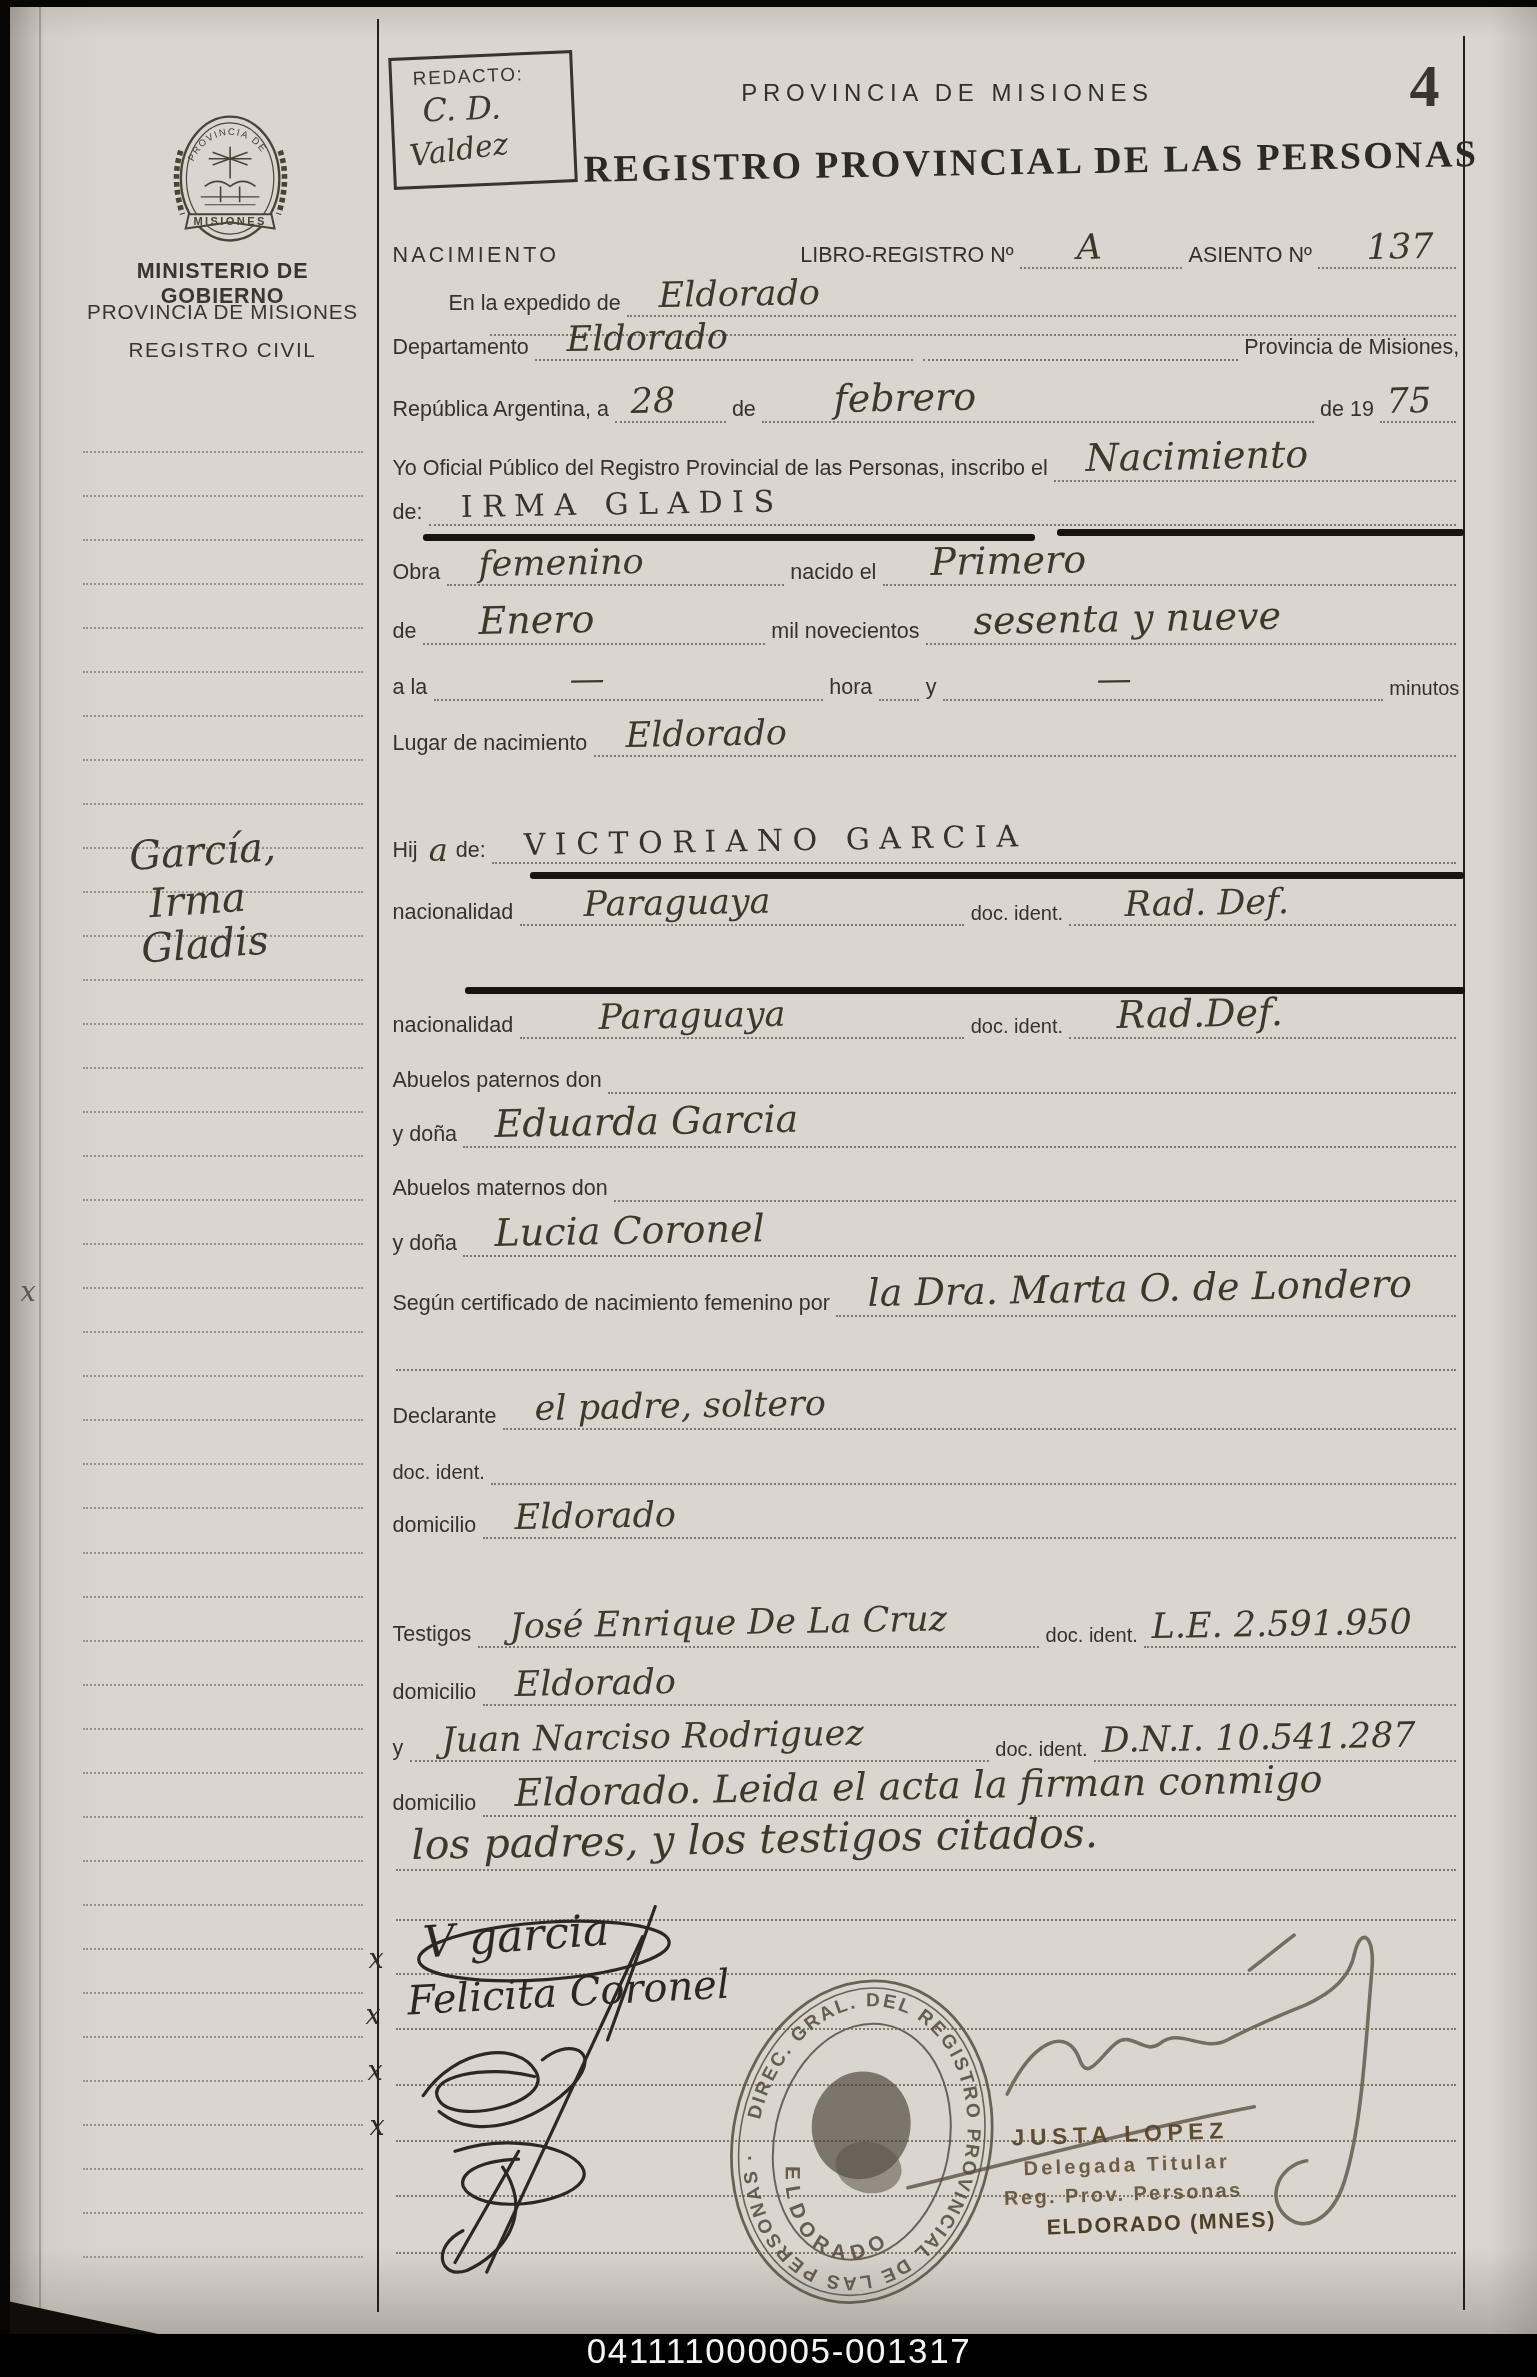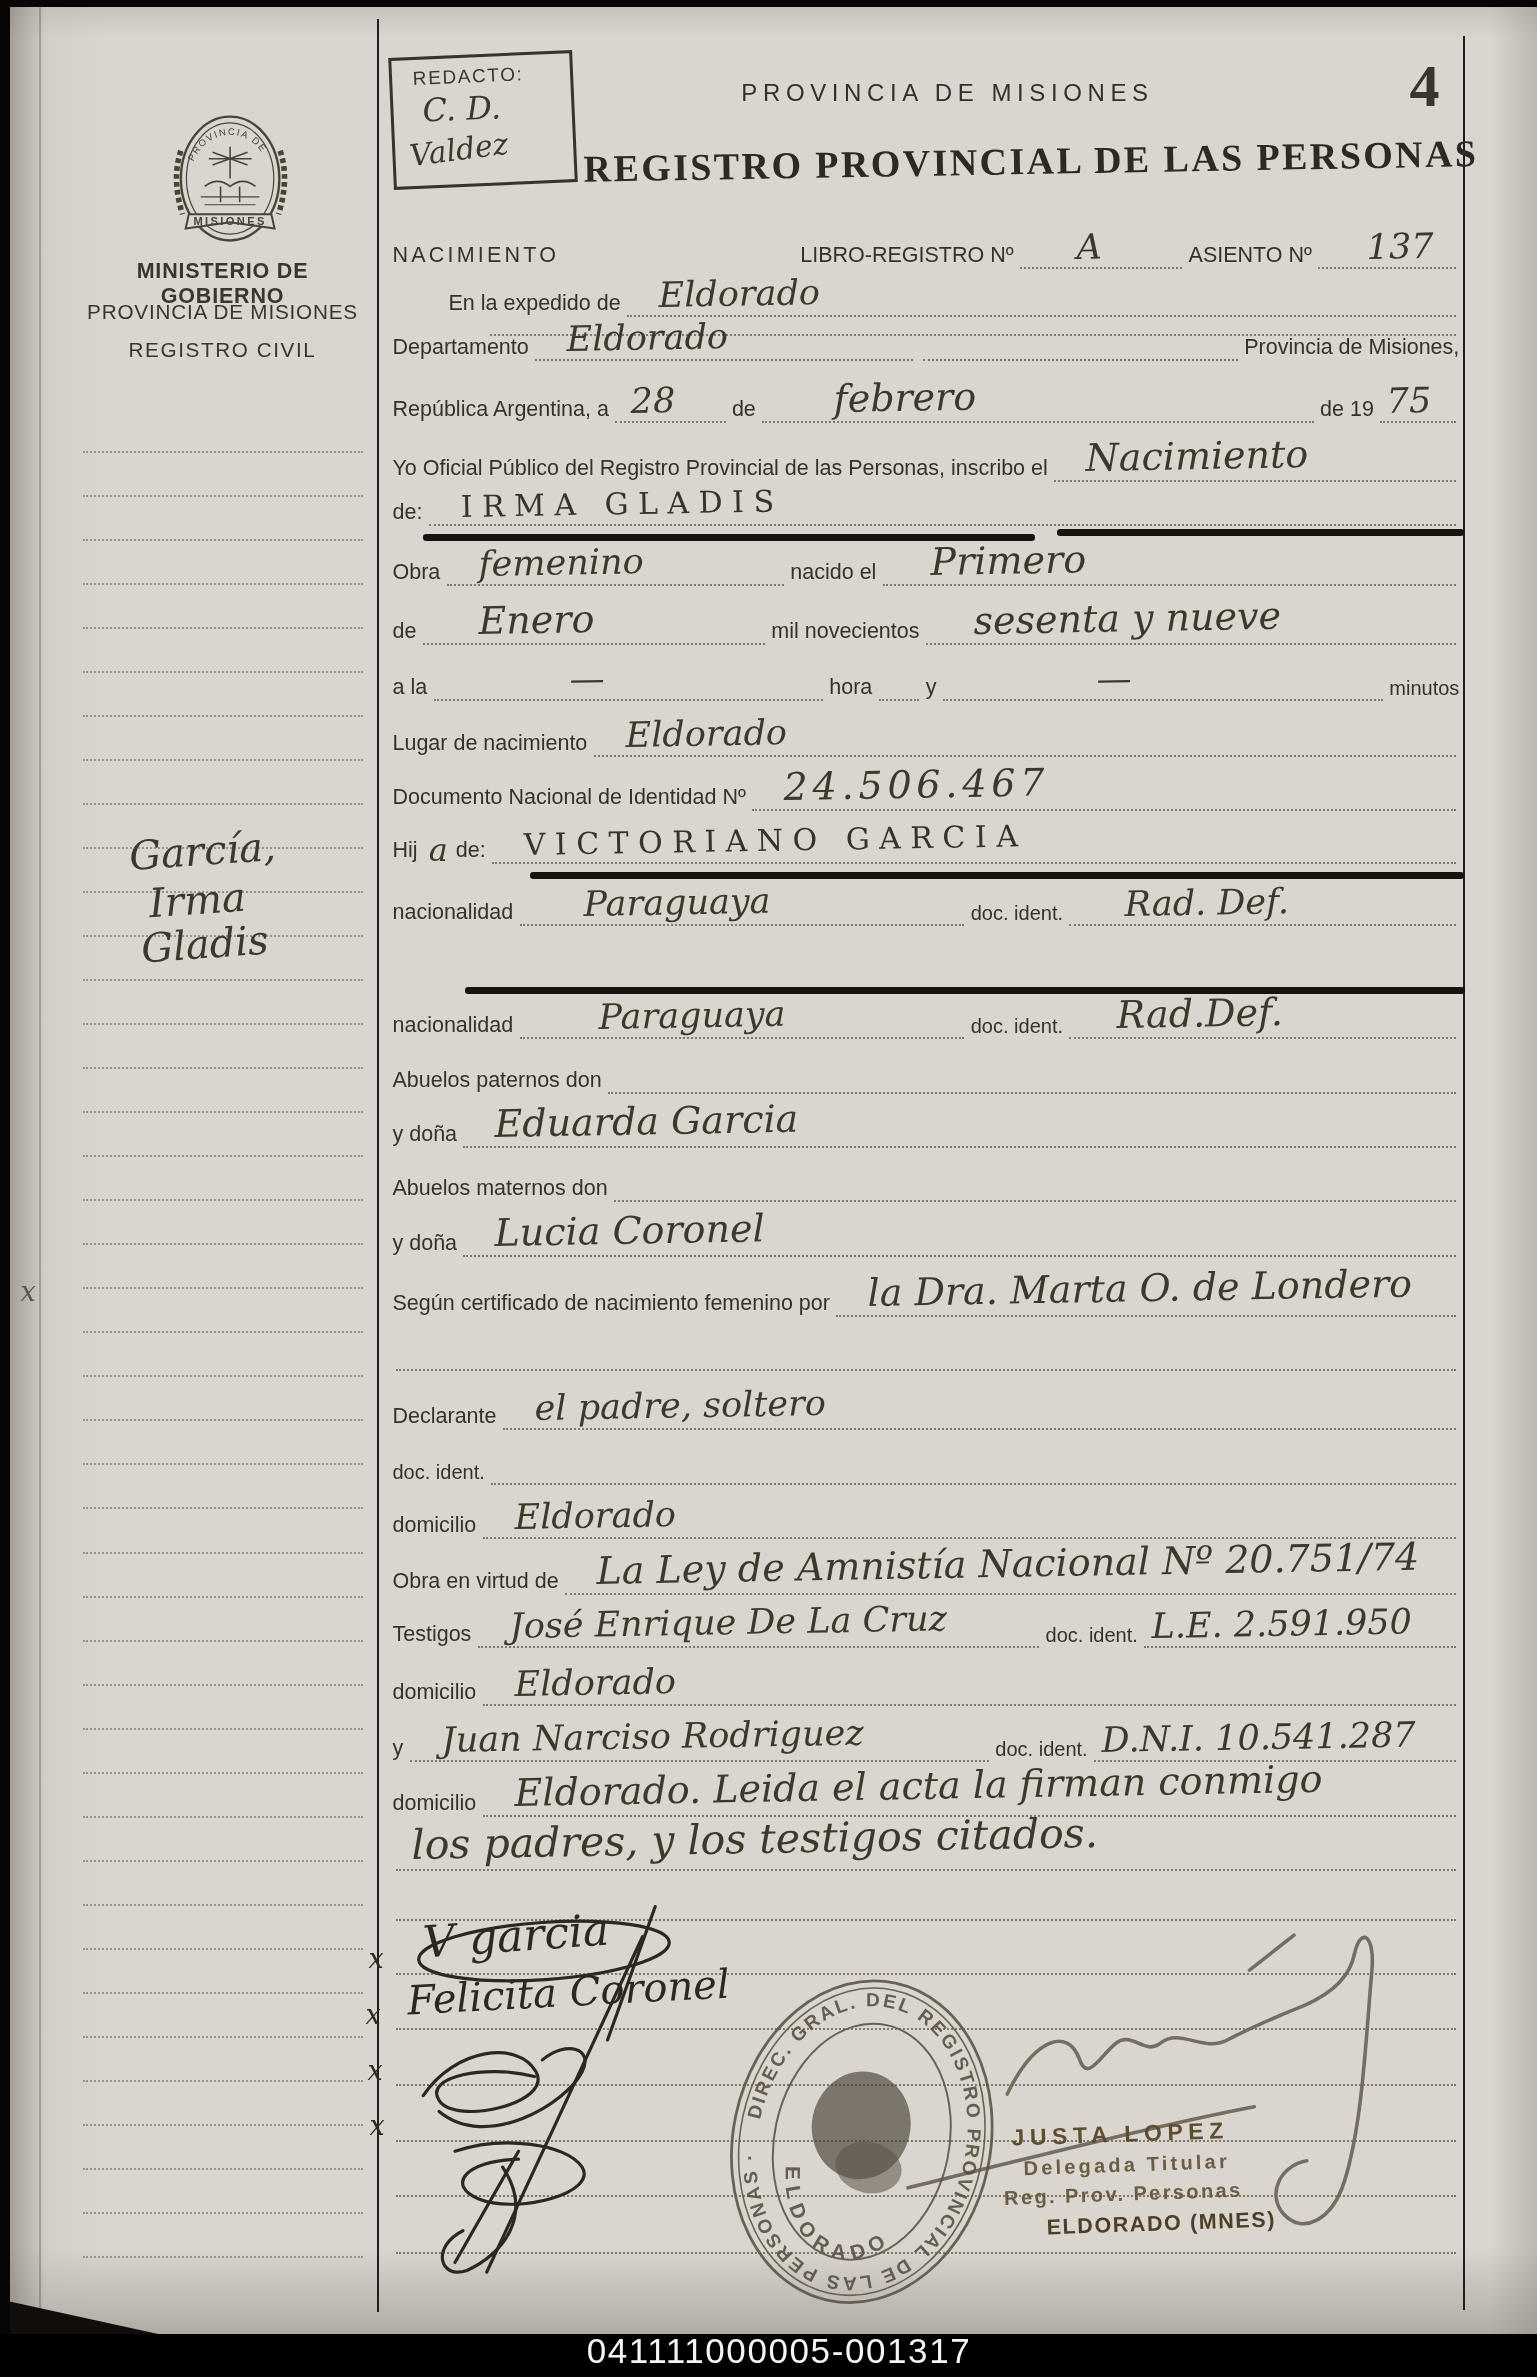--- a/index.html
+++ b/index.html
@@ -272,26 +272,20 @@
       <span class="lbl sm">minutos</span>
     </div>
 
     <div class="row" style="top:710px">
       <span class="lbl">Lugar de nacimiento</span>
       <span class="fill">
           <span class="hw">Eldorado</span>
         </span>
     </div>
 
-    <div class="row" style="top:764px">
-      <span class="lbl">Documento Nacional de Identidad Nº</span>
-      <span class="fill">
-          <span class="hw big" style="letter-spacing:4.8px">24.506.467</span>
-        </span>
-    </div>
 
     <div class="row" style="top:817px">
       <span class="lbl">Hij</span>
       <span class="hw-inline">a</span>
       <span class="lbl">de:</span>
       <span class="fill">
           <span class="hw caps">VICTORIANO GARCIA</span>
         </span>
     </div>
     <div class="bar" style="left:520px;top:866px;width:934px"></div>
@@ -373,26 +367,20 @@
         </span>
     </div>
 
     <div class="row" style="top:1492px">
       <span class="lbl">domicilio</span>
       <span class="fill">
           <span class="hw">Eldorado</span>
         </span>
     </div>
 
-    <div class="row" style="top:1548px">
-      <span class="lbl">Obra en virtud de</span>
-      <span class="fill">
-          <span class="hw big">La Ley de Amnistía Nacional Nº 20.751/74</span>
-        </span>
-    </div>
 
     <div class="row" style="top:1601px">
       <span class="lbl">Testigos</span>
       <span class="fill" style="flex-grow:1.8">
           <span class="hw">José Enrique De La Cruz</span>
         </span>
       <span class="lbl sm">doc. ident.</span>
       <span class="fill" style="flex-grow:1">
           <span class="hw" style="left:8px">L.E. 2.591.950</span>
         </span>

